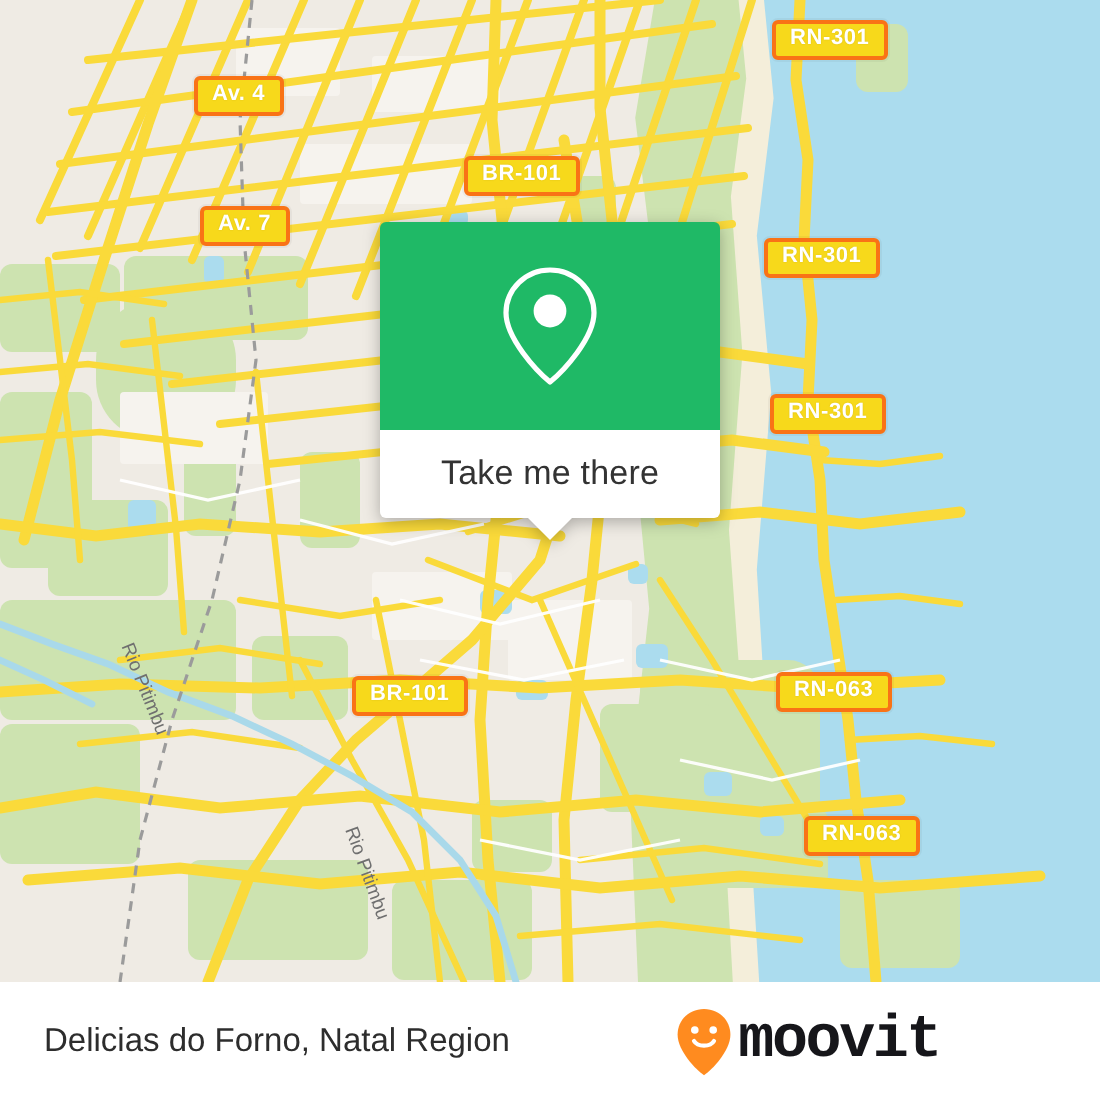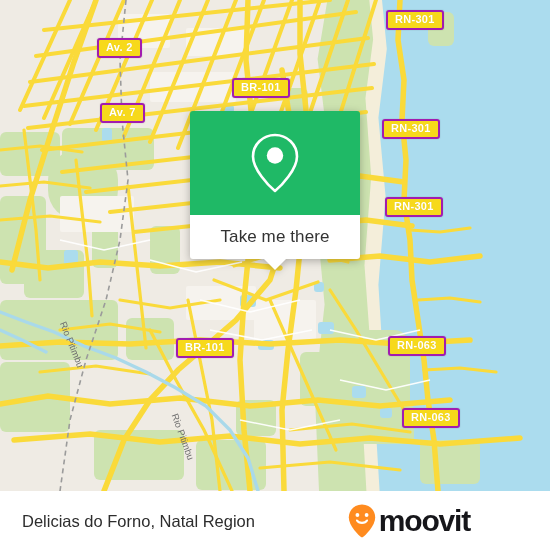--- a/index.html
+++ b/index.html
@@ -48,21 +48,21 @@
   .pond{position:absolute;background:#abdcee;border-radius:3px;}
   .block{position:absolute;background:#f6f3ee;border-radius:2px;}
 
   
   svg.roads{position:absolute;left:0;top:0;width:550px;height:491px;}
 
   
   .shield{
     position:absolute;
     background:#f7d91b;
-    border:2px solid #a21caf;
+    border:2px solid #f97316;
     border-radius:3px;
     color:#ffffff;
     font-size:11px;
     font-weight:bold;
     letter-spacing:0.3px;
     padding:1px 7px 2px 7px;
     line-height:13px;
     white-space:nowrap;
     text-shadow:0 0 1px rgba(0,0,0,.12);
     box-shadow:0 0 0 1px rgba(0,0,0,.04);
@@ -119,21 +119,21 @@
   .footer-title{
     position:absolute;left:22px;top:50%;transform:translateY(-50%);
     color:#2d2d2d;font-size:16.5px;white-space:nowrap;
   }
   .brand{
     position:absolute;right:18px;top:50%;transform:translateY(-50%);
     display:flex;align-items:center;gap:2px;
   }
   .brand-word{
     color:#16161a;font-size:30px;font-weight:bold;letter-spacing:-1.2px;
-    line-height:30px;font-family:Liberation Sans, sans-serif;
+    line-height:30px;font-family:Liberation Mono, monospace;
   }
 </style>
 </head>
 <body>
 
 <div id="app">
 
   <div class="map">
 
     <div class="layer">
@@ -268,21 +268,21 @@
         <path d="M0 312 L26 322 L54 332 L84 346 L116 358 L146 372 L176 388 L206 406 L230 430 L248 458 L258 491"></path>
         <path d="M0 330 L22 340 L46 352"></path>
       </g>
 
       <g stroke="#9b9b9b" stroke-width="1.6" fill="none" stroke-dasharray="5 4">
         <path d="M126 0 L120 60 L122 120 L128 180 L120 240 L106 300 L86 360 L70 420 L60 491"></path>
       </g>
     </svg>
 
     <div>
-      <div class="shield" style="left:97px;top:38px;">Av. 2</div>
+      <div class="shield" style="left:97px;top:38px;">Av. 4</div>
       <div class="shield" style="left:232px;top:78px;">BR-101</div>
       <div class="shield" style="left:100px;top:103px;">Av. 7</div>
       <div class="shield" style="left:386px;top:10px;">RN-301</div>
       <div class="shield" style="left:382px;top:119px;">RN-301</div>
       <div class="shield" style="left:385px;top:197px;">RN-301</div>
       <div class="shield" style="left:176px;top:338px;">BR-101</div>
       <div class="shield" style="left:388px;top:336px;">RN-063</div>
       <div class="shield" style="left:402px;top:408px;">RN-063</div>
     </div>
 

